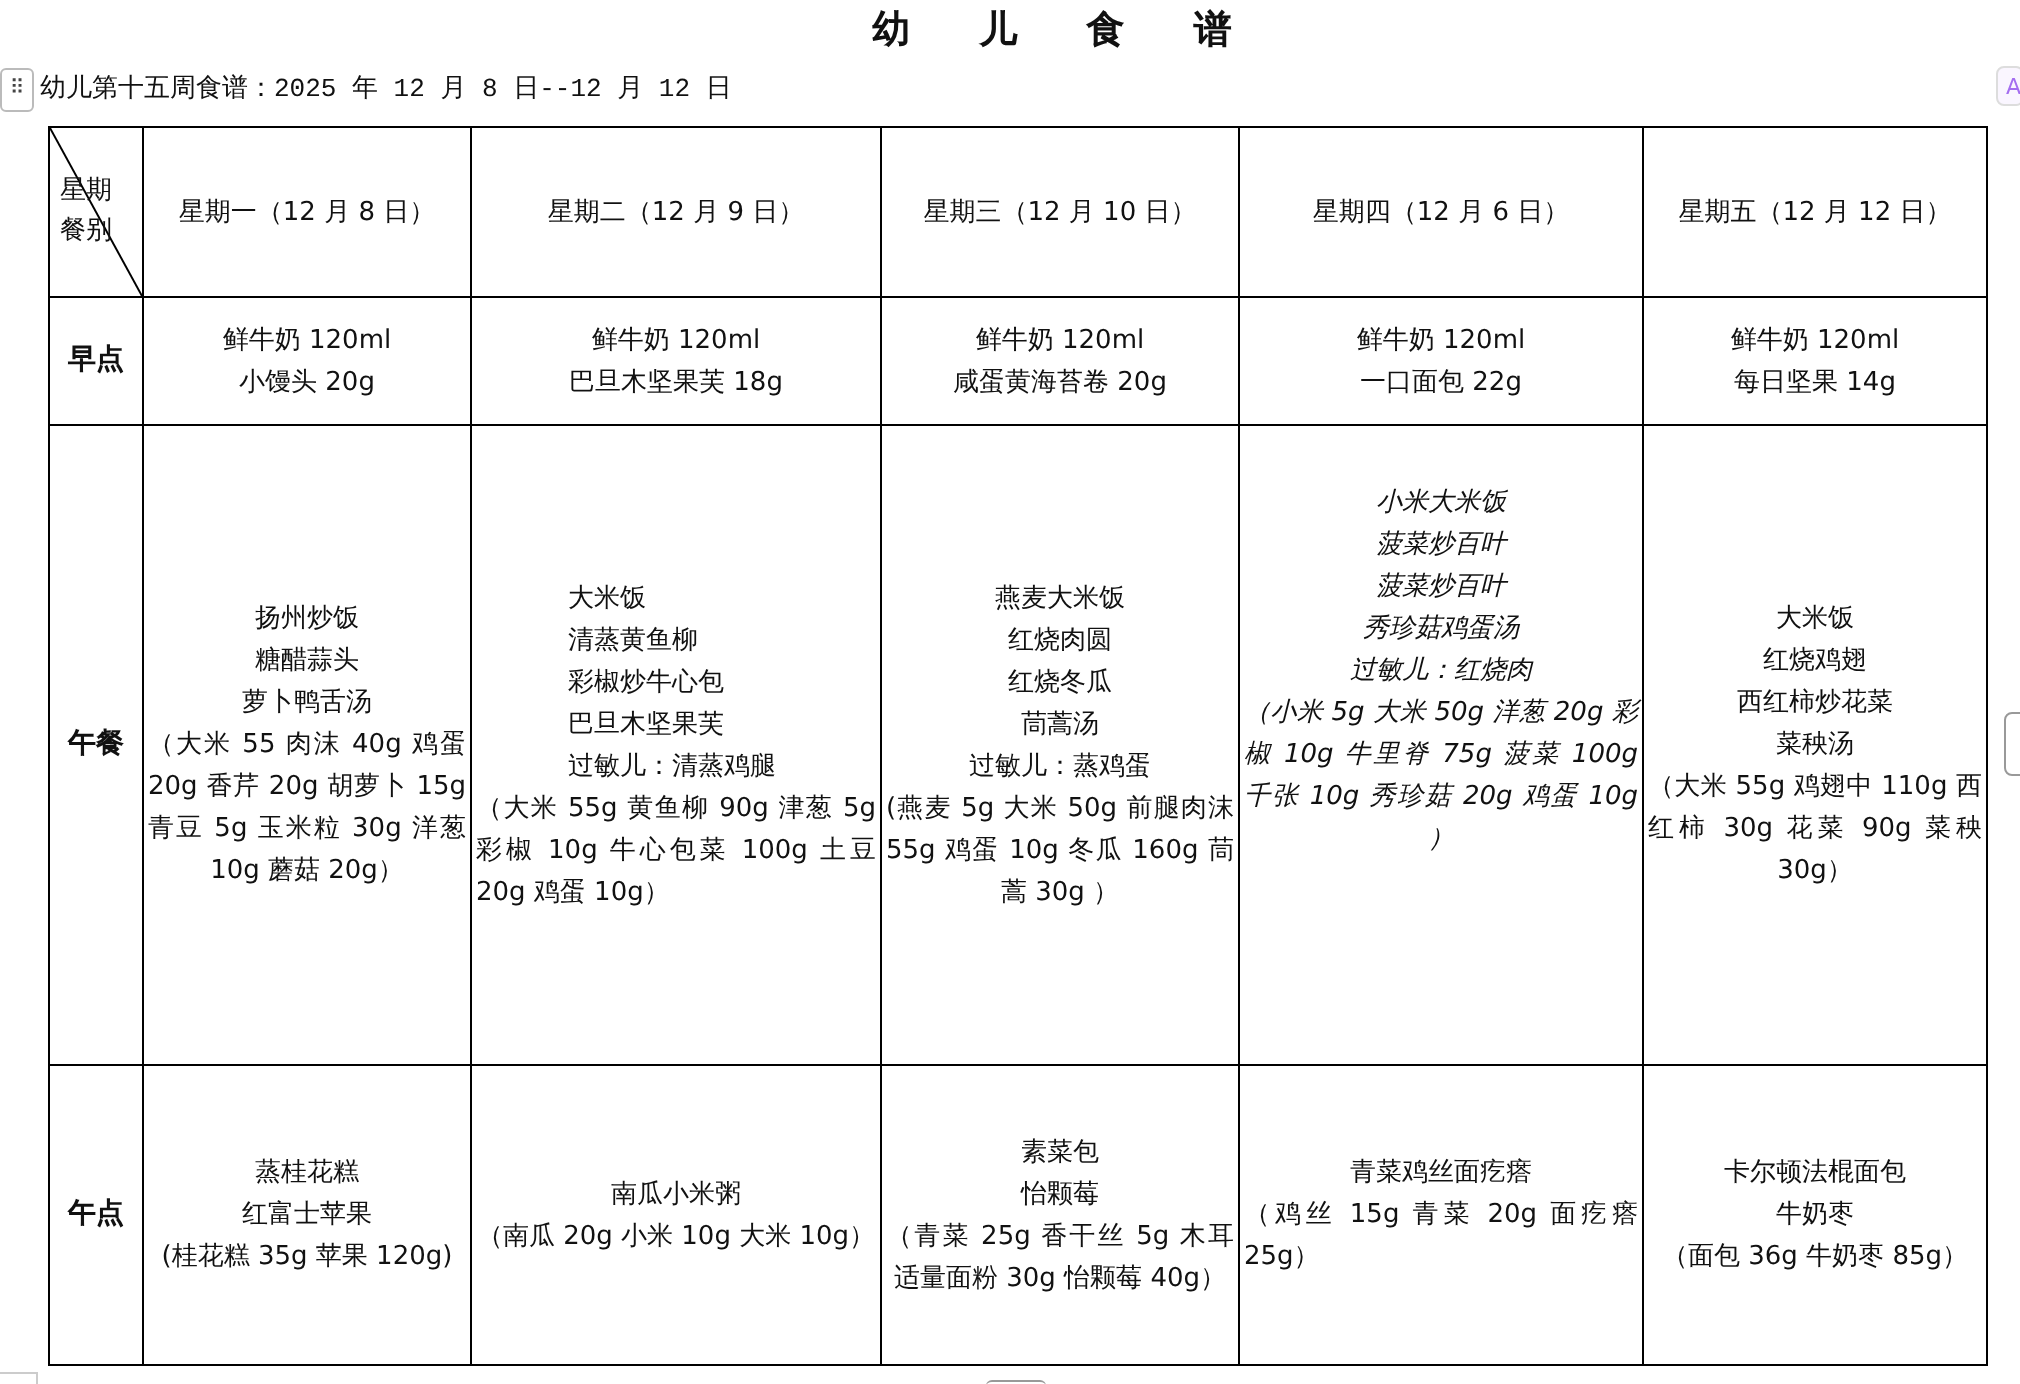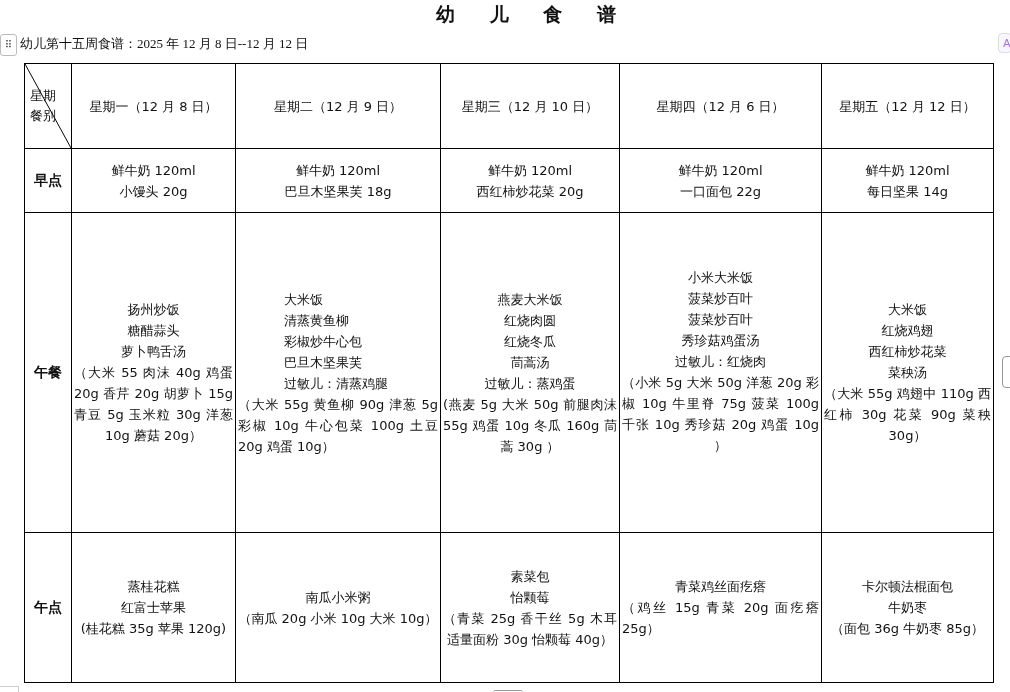--- a/index.html
+++ b/index.html
@@ -1,21 +1,21 @@
 <!DOCTYPE html>
 <html><head>
   <meta charset="utf-8">
   <style>
     html, body { margin: 0; padding: 0; background: #ffffff; }
     body { width: 1010px; height: 692px; position: relative; overflow: hidden;
            font-family: "DejaVu Sans", "Liberation Sans", sans-serif; color: #111; }
     .title { position: absolute; left: 0; top: 2px; width: 1066px; text-align: center;
              font-size: 19px; font-weight: bold; letter-spacing: 14px; }
     .subtitle { position: absolute; left: 20px; top: 35px; font-size: 13px;
-                font-family: Liberation Serif, serif; color: #111; text-align: center; }
+                font-family: Liberation Mono, monospace; color: #111; text-align: center; }
     .drag-handle { position: absolute; left: 0; top: 34px; width: 15px; height: 20px;
                    border: 1px solid #bbb; border-radius: 3px; background: #fff;
                    font-size: 10px; line-height: 20px; text-align: center; color: #444; }
     .right-tab { position: absolute; left: 998px; top: 33px; width: 14px; height: 20px;
                  border: 1px solid #ddd; border-radius: 4px; background: #faf6ff;
                  font-size: 11px; color: #a46ef0; line-height: 20px; padding-left: 4px; box-sizing: border-box; }
     .right-mid { position: absolute; left: 1002px; top: 356px; width: 10px; height: 30px;
                  border: 1px solid #999; border-radius: 4px; background: #fff; }
     .bottom-nub { position: absolute; left: 493px; top: 690px; width: 30px; height: 6px;
                   border-top: 1px solid #999; border-radius: 3px; }
@@ -79,21 +79,21 @@
     <td>
       <span class="line">鲜牛奶 120ml</span>
       <span class="line">小馒头 20g</span>
     </td>
     <td>
       <span class="line">鲜牛奶 120ml</span>
       <span class="line">巴旦木坚果芙 18g</span>
     </td>
     <td>
       <span class="line">鲜牛奶 120ml</span>
-      <span class="line">西红柿炒花菜 20g</span>
+      <span class="line">咸蛋黄海苔卷 20g</span>
     </td>
     <td>
       <span class="line">鲜牛奶 120ml</span>
       <span class="line">一口面包 22g</span>
     </td>
     <td>
       <span class="line">鲜牛奶 120ml</span>
       <span class="line">每日坚果 14g</span>
     </td>
   </tr>
@@ -115,21 +115,21 @@
       <span class="detail">（大米 55g 黄鱼柳 90g 津葱 5g 彩椒 10g 牛心包菜 100g 土豆 20g  鸡蛋 10g）</span>
     </td>
     <td>
       <span class="line">燕麦大米饭</span>
       <span class="line">红烧肉圆</span>
       <span class="line">红烧冬瓜</span>
       <span class="line">茼蒿汤</span>
       <span class="line">过敏儿：蒸鸡蛋</span>
       <span class="detail">(燕麦 5g 大米 50g 前腿肉沫 55g 鸡蛋 10g 冬瓜 160g 茼蒿 30g ）</span>
     </td>
-    <td style="vertical-align:top; padding-top:54px;">
+    <td style="vertical-align:top; padding-top:28px;font-style:italic;">
       <span class="line">小米大米饭</span>
       <span class="line">菠菜炒百叶</span>
       <span class="line">菠菜炒百叶</span>
       <span class="line">秀珍菇鸡蛋汤</span>
       <span class="line">过敏儿：红烧肉</span>
       <span class="detail">（小米 5g 大米 50g 洋葱 20g 彩椒 10g 牛里脊 75g 菠菜 100g 千张 10g 秀珍菇 20g 鸡蛋 10g  ）</span>
     </td>
     <td>
       <span class="line">大米饭</span>
       <span class="line">红烧鸡翅</span>

